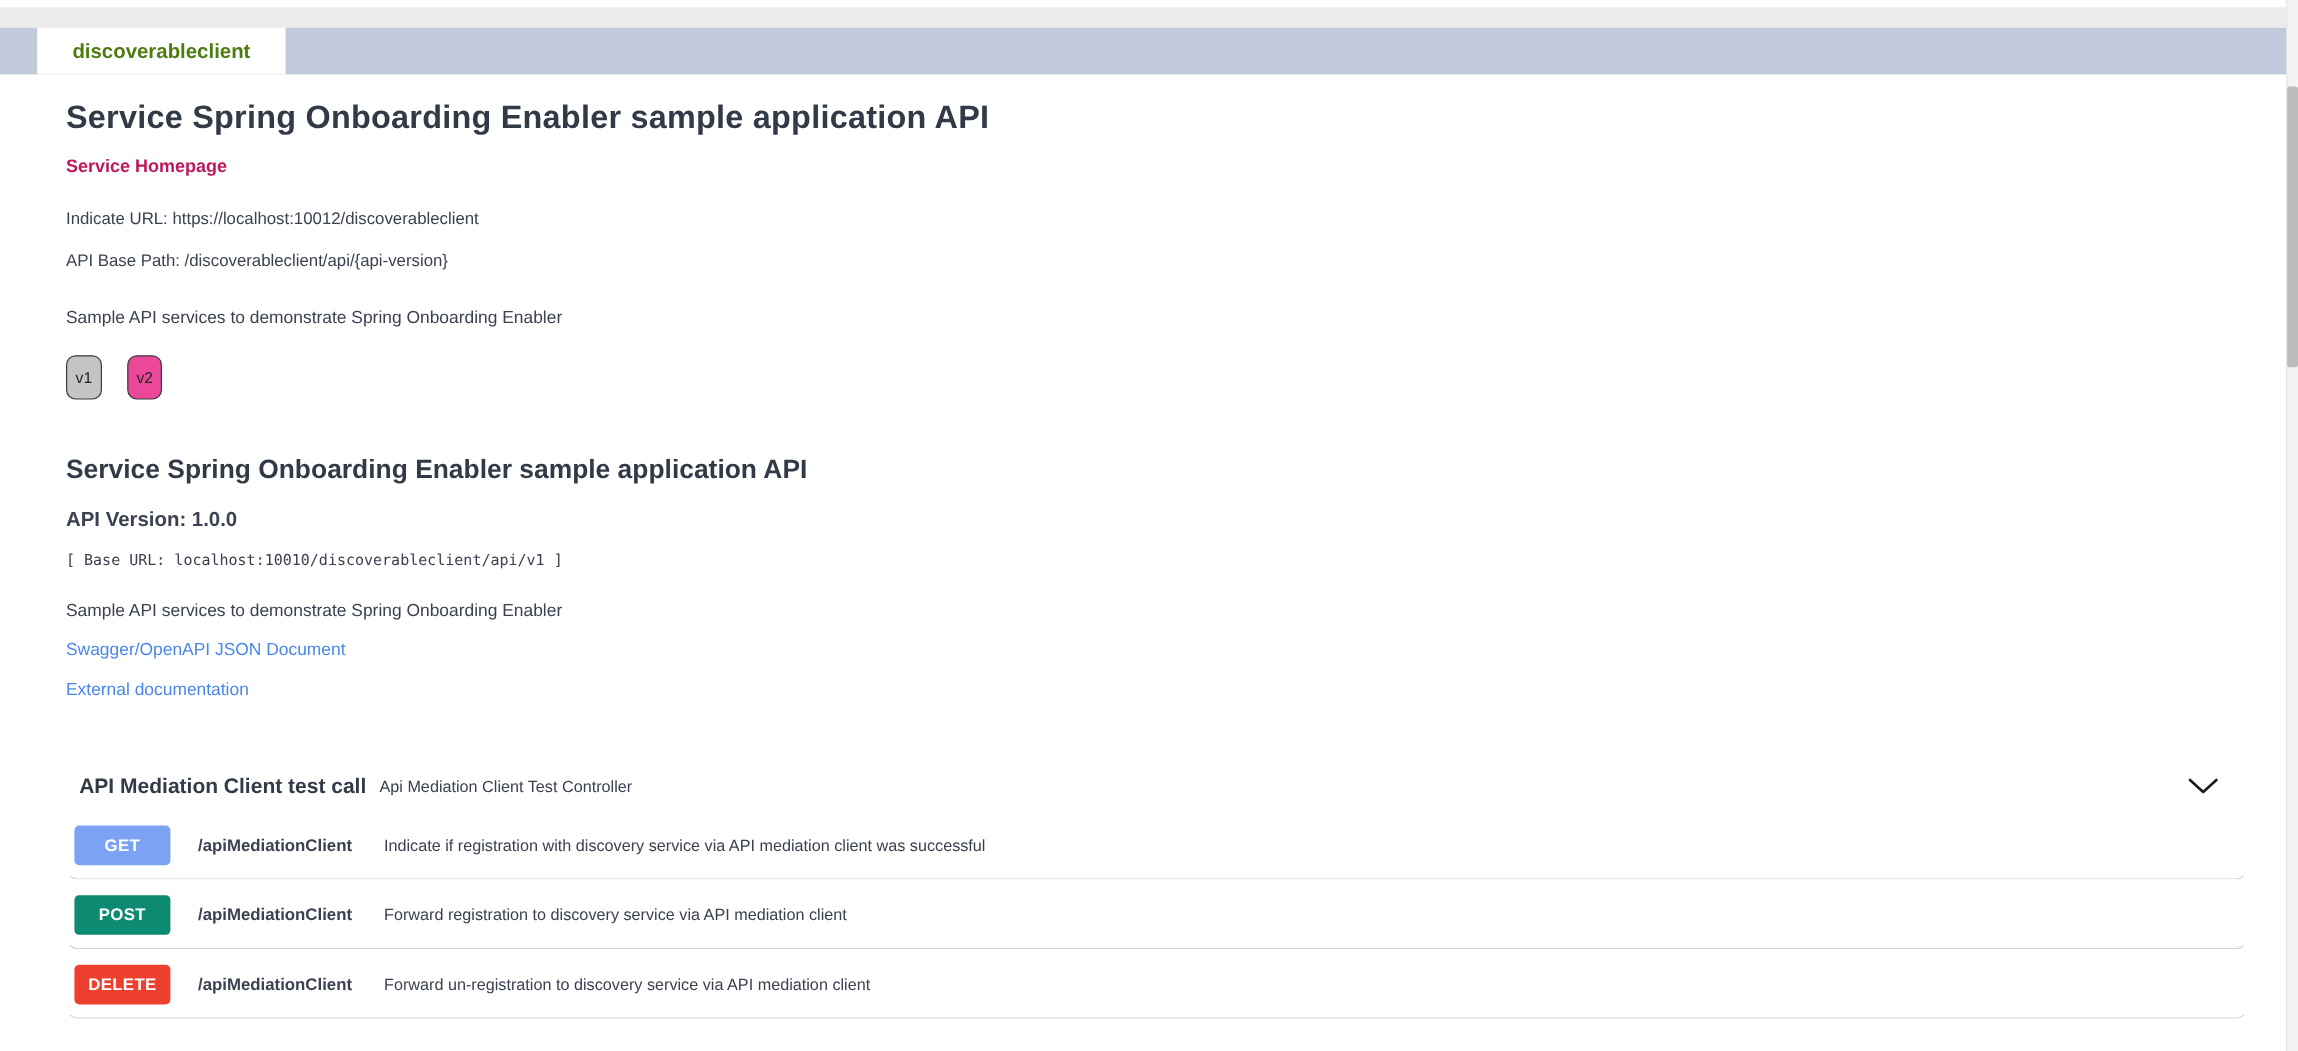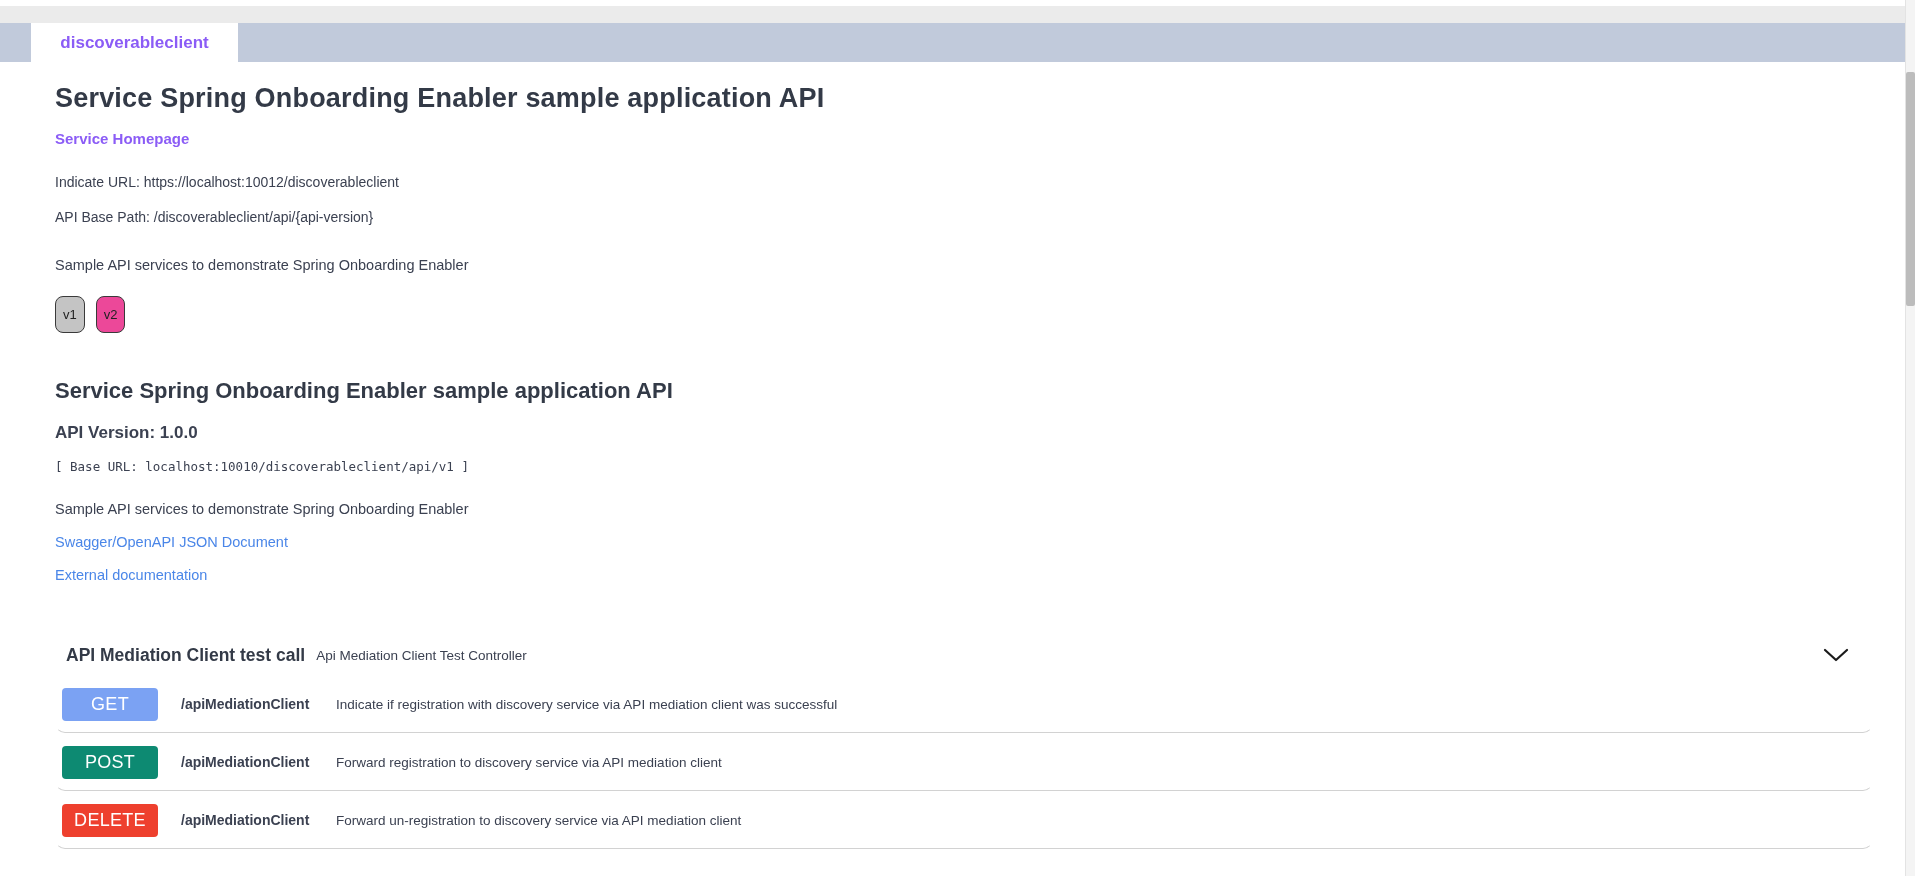--- a/index.html
+++ b/index.html
@@ -20,58 +20,58 @@
   }
   .tab-bar-lead { width: 31px; }
   .tab-active {
     background: #ffffff;
     width: 207px;
     display: flex;
     align-items: center;
     justify-content: center;
     font-weight: bold;
     font-size: 17px;
-    color: #8b5cf6;
+    color: #4d7c0f;
     cursor: pointer;
   }
   
   .content {
     padding: 0 42px 0 55px;
   }
   .h1 {
     margin-top: 21px;
     font-size: 27px;
     font-weight: bold;
     color: #333a47;
     letter-spacing: 0.2px;
   }
   .homepage-link {
     display: inline-block;
     margin-top: 16px;
     font-size: 15px;
     font-weight: bold;
-    color: #8b5cf6;
+    color: #be185d;
     text-decoration: none;
     cursor: pointer;
   }
   .meta-line {
     margin-top: 19px;
     font-size: 14px;
     color: #3b4151;
   }
   .meta-line.first { margin-top: 26px; }
   .svc-desc {
     margin-top: 32px;
     font-size: 14.5px;
     color: #3b4151;
   }
   .version-row {
     margin-top: 23px;
     display: flex;
-    gap: 11px;
+    gap: 21px;
   }
   .version-btn {
     min-width: 28px;
     height: 37px;
     padding: 0 7px;
     border: 1.5px solid #3a3a3a;
     border-radius: 8px;
     background: #ec4899;
     font-size: 13px;
     color: #222;
@@ -139,26 +139,26 @@
     height: 58px;
     display: flex;
     align-items: center;
     padding-left: 6px;
     border: 1px solid transparent;
     border-bottom: 1px solid #d2d2d2;
     border-radius: 0 0 10px 10px;
     cursor: pointer;
   }
   .op-method {
-    width: 96px;
+    width: 80px;
     height: 33px;
     border-radius: 4px;
     color: #ffffff;
-    font-size: 18px;
-    font-weight: normal;
+    font-size: 14px;
+    font-weight: bold;
     display: flex;
     align-items: center;
     justify-content: center;
     letter-spacing: 0.3px;
   }
   .op-path {
     margin-left: 23px;
     width: 155px;
     font-size: 14px;
     font-weight: bold;

